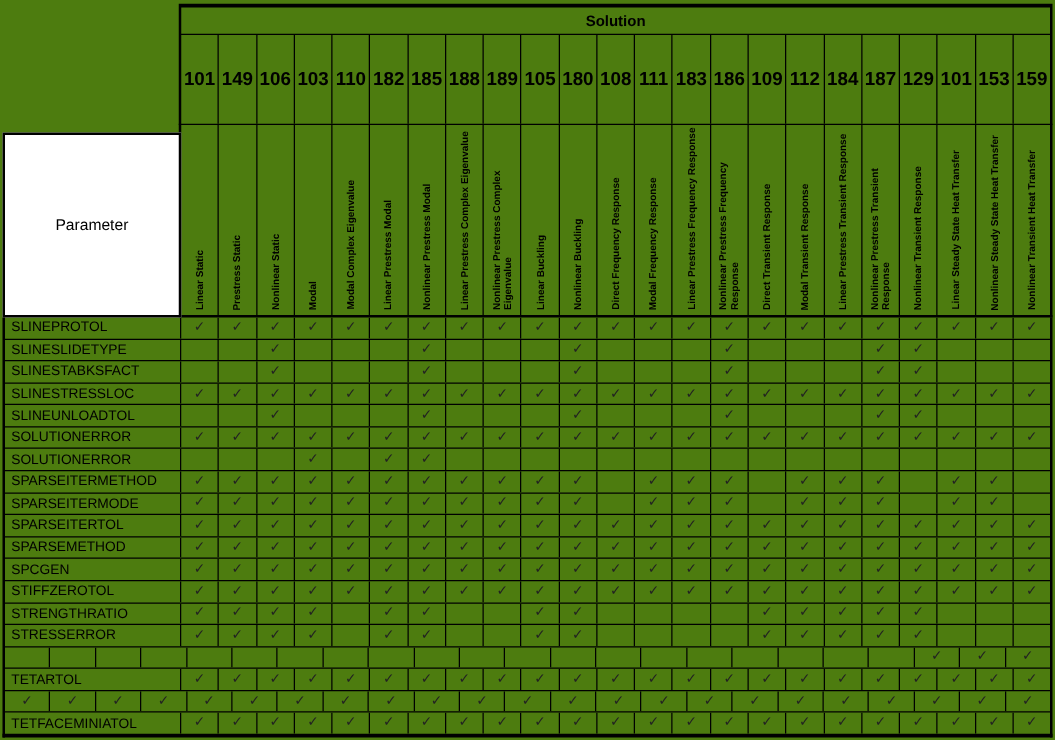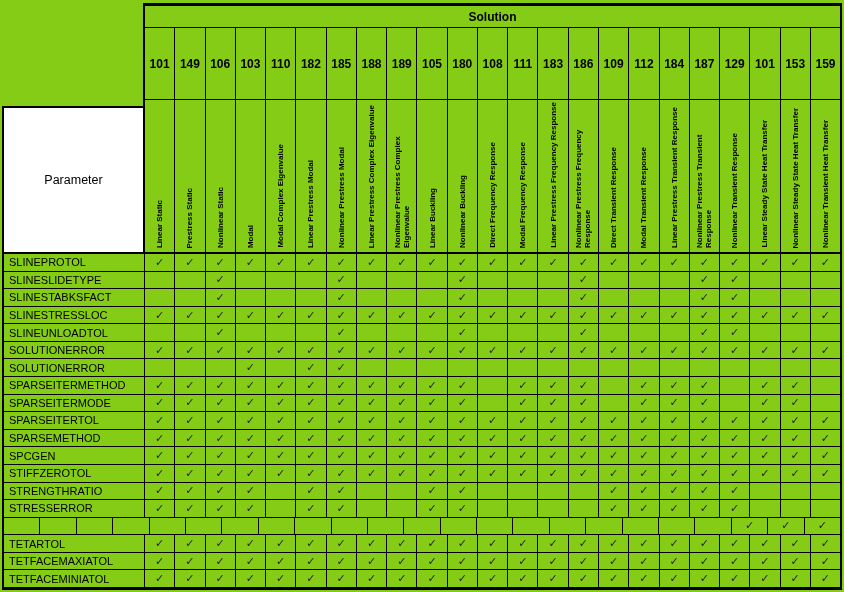--- a/index.html
+++ b/index.html
@@ -1,37 +1,37 @@
 <!DOCTYPE html>
 <html><head>
 <meta charset="utf-8">
 <style>
   * { box-sizing: border-box; margin: 0; padding: 0; }
   html, body { background: #ffffff; }
   .stage {
     position: relative; width: 844px; height: 592px;
-    background: #84cc16; color: #000;
+    background: #4d7c0f; color: #000;
     font-family: "Liberation Sans", sans-serif;
     overflow: hidden;
   }
   .solution-header {
     position: absolute; left: 143px; top: 3px; width: 699px; height: 25px;
     border: solid #000; border-width: 3px 2px 1px 2px;
     display: flex; align-items: center; justify-content: center;
     font-weight: bold; font-size: 12px;
   }
   .num-row {
     position: absolute; left: 143px; top: 28px; width: 699px; height: 72px;
     border: solid #000; border-width: 0 2px 1px 2px;
     display: flex;
   }
   .num-cell {
     flex: 1 1 0; border-right: 1px solid #000;
     display: flex; align-items: center; justify-content: center;
-    font-weight: bold; font-size: 12px;
+    font-weight: bold; font-size: 15px;
   }
   .num-cell:last-child { border-right: none; }
   .vh-row {
     position: absolute; left: 143px; top: 100px; width: 699px; height: 154px;
     border: solid #000; border-width: 0 2px 2px 2px;
     display: flex;
   }
   .vh-cell {
     flex: 1 1 0; border-right: 1px solid #000;
     display: flex; align-items: flex-end; justify-content: center;
@@ -613,21 +613,20 @@
         <div class="ccell">✓</div>
         <div class="ccell">✓</div>
         <div class="ccell">✓</div>
         <div class="ccell">✓</div>
         <div class="ccell">✓</div>
         <div class="ccell">✓</div>
         <div class="ccell">✓</div>
         <div class="ccell">✓</div>
       </div>
       <div class="trow">
-        <div class="rlabel">TETFACEMAXIATOL</div>
         <div class="ccell">✓</div>
         <div class="ccell">✓</div>
         <div class="ccell">✓</div>
         <div class="ccell">✓</div>
         <div class="ccell">✓</div>
         <div class="ccell">✓</div>
         <div class="ccell">✓</div>
         <div class="ccell">✓</div>
         <div class="ccell">✓</div>
         <div class="ccell">✓</div>

